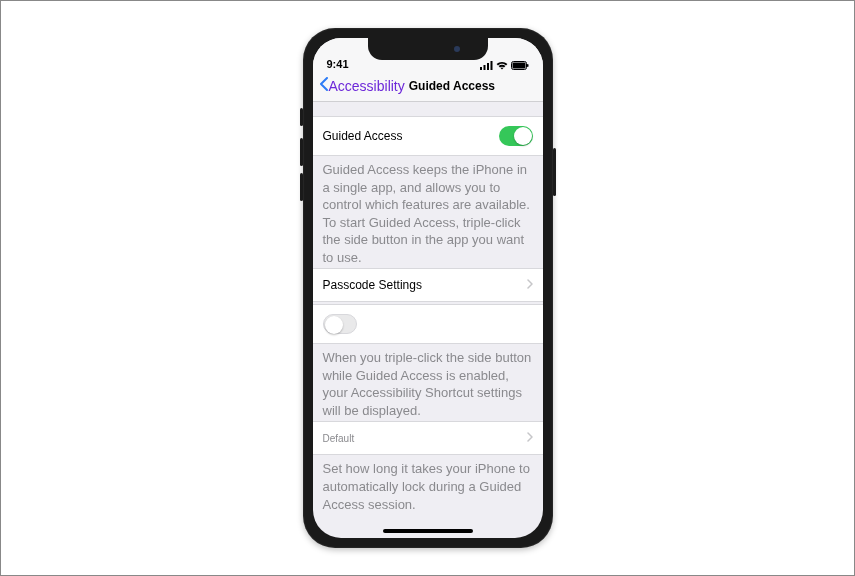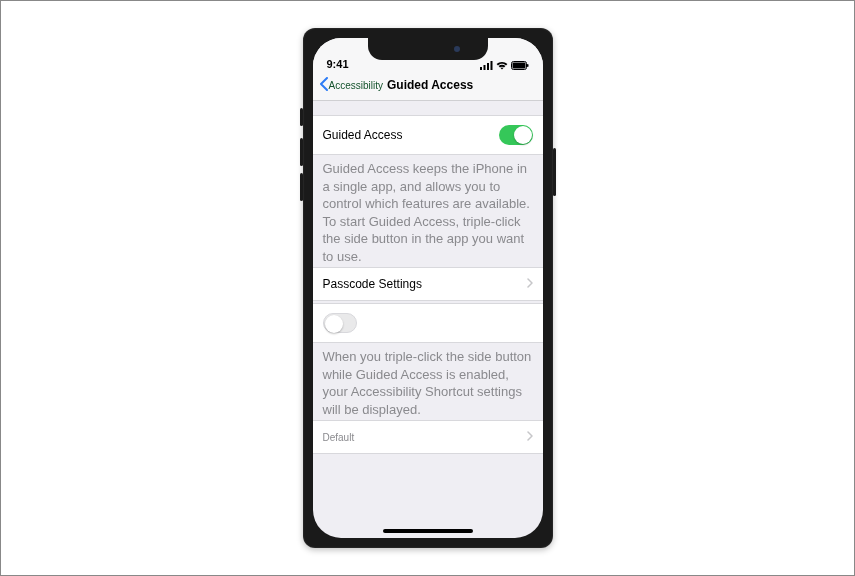--- a/index.html
+++ b/index.html
@@ -10,21 +10,21 @@
     display: flex;
     align-items: center;
     justify-content: center;
     font-family: -apple-system, "Helvetica Neue", Helvetica, Arial, sans-serif;
     border: 1px solid #888;
   }
   .phone {
     width: 250px;
     height: 520px;
     background: #1a1a1a;
-    border-radius: 12px;
+    border-radius: 32px;
     padding: 10px;
     position: relative;
     box-shadow: 0 2px 6px rgba(0,0,0,.25), inset 0 0 2px rgba(255,255,255,.2);
   }
   .phone::before, .phone::after {
     content: "";
     position: absolute;
     background: #1a1a1a;
     border-radius: 2px;
   }
@@ -79,22 +79,22 @@
     background: #f7f7f8;
     border-bottom: 1px solid #cfcfd2;
     padding: 5px 6px 7px;
     display: flex;
     align-items: center;
     font-size: 12px;
   }
   .back-btn {
     display: flex;
     align-items: center;
-    color: #14532d;
-    font-size: 10px;
+    color: #6d28d9;
+    font-size: 14px;
   }
   .back-chev { margin-right: 1px; }
   .nav-title {
     font-weight: 600;
     color: #000;
     margin-left: 4px;
   }
   .content {
     font-size: 11px;
   }
@@ -232,19 +232,20 @@
 
       <div class="group">
         <div class="cell">
           <span class="cell-value">Default</span>
           <span class="chevron">
             <svg width="6" height="10" viewBox="0 0 6 10">
                 <path d="M1 1 L5 5 L1 9" fill="none" stroke="#c6c6c9" stroke-width="1.5" stroke-linecap="round" stroke-linejoin="round"></path>
               </svg>
           </span>
         </div>
+        <div class="footer">Set how long it takes your iPhone to automatically lock during a Guided Access session.</div>
       </div>
 
     </div>
 
     <div class="home-indicator"></div>
   </div>
 </div>
 
 </body></html>

